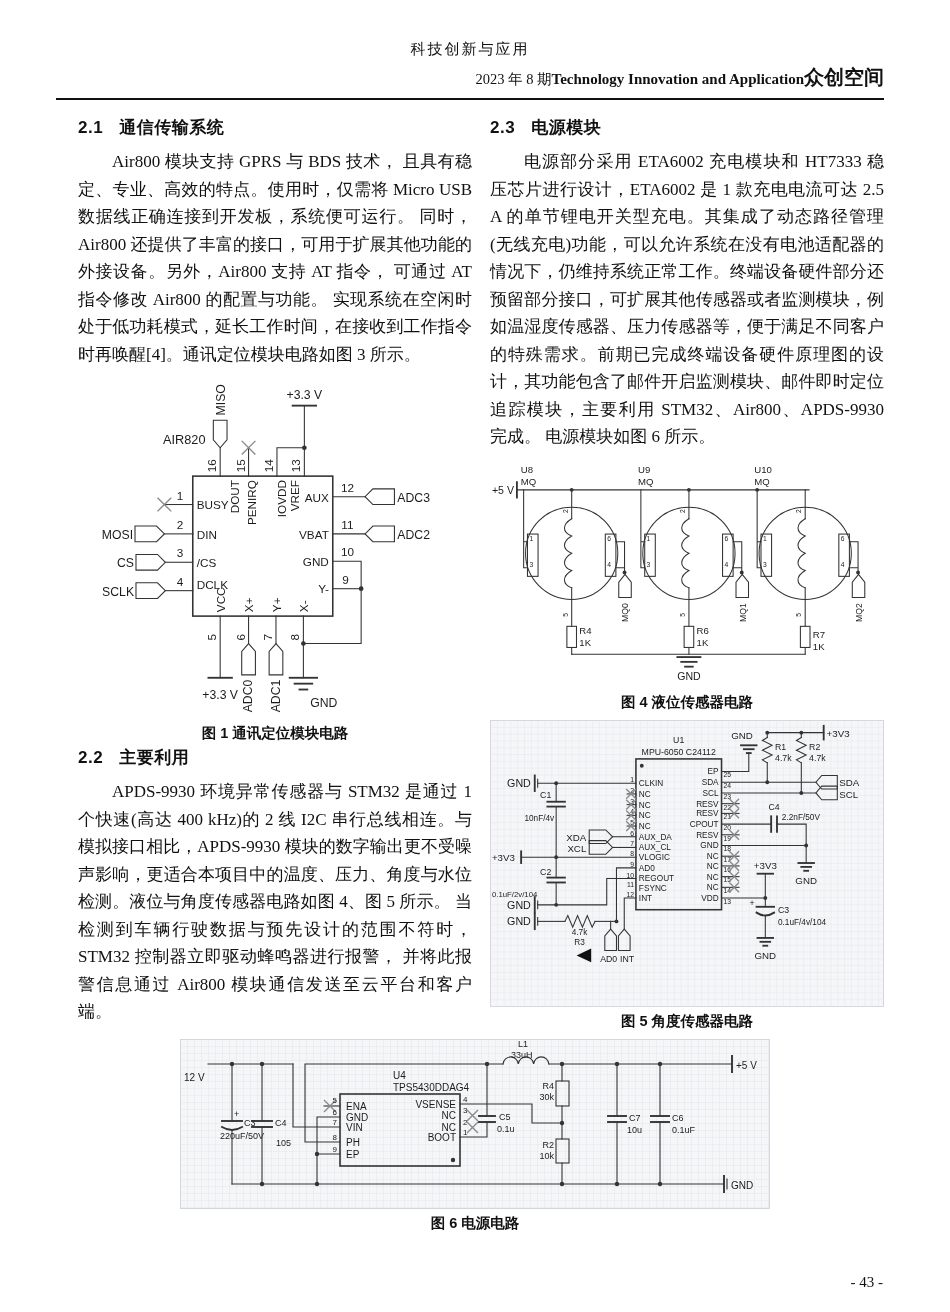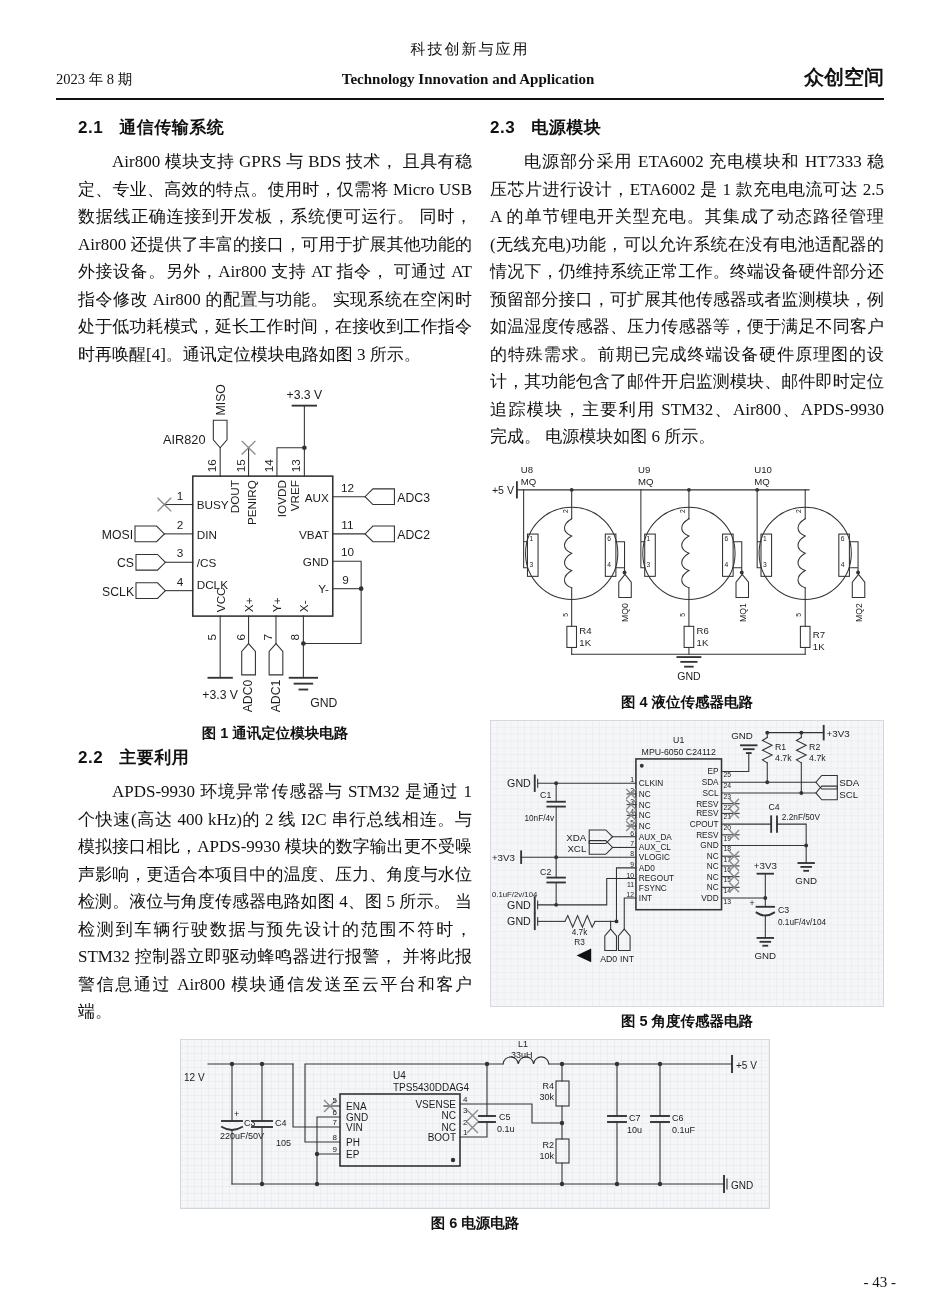--- a/index.html
+++ b/index.html
@@ -6,21 +6,21 @@
   html,body { background:#ffffff; }
   body {
     width:950px; height:1312px; overflow:hidden; position:relative;
     font-family:"Liberation Serif","DejaVu Serif",serif; color:#111;
   }
   .page { width:950px; height:1312px; position:relative; }
   
   .header { margin:40px 66px 0 56px; text-align:center;
             border-bottom:2.5px solid #111; padding-bottom:7px; }
   .jcn { font-size:15px; letter-spacing:2px; }
-  .hrow { display:flex; justify-content:space-between; align-items:baseline; margin-top:5px; }
+  .hrow { display:flex; justify-content:flex-end; align-items:baseline; margin-top:5px; }
   .issue { font-size:14.5px; }
   .jen { font-size:15px; font-weight:bold; }
   .colname { font-size:20px; font-weight:bold; }
   
   .cols { display:flex; gap:18px; padding:13px 66px 0 78px; }
   .col { width:394px; }
   h3.sec { font-family:"Liberation Sans","DejaVu Sans",sans-serif;
            font-size:17px; font-weight:bold; margin:3px 0 9px 0; letter-spacing:0.5px; }
   h3.sec .secno { margin-right:16px; }
   p.body { font-size:17px; line-height:27.5px; text-align:justify; text-indent:2em; }
@@ -38,21 +38,21 @@
   .w  { stroke:#333; stroke-width:1.1; fill:none; stroke-linecap:square; }
   .w2 { stroke:#333; stroke-width:1.9; fill:none; stroke-linecap:square; }
   .chip { stroke:#333; stroke-width:1.6; fill:none; }
   .dot { fill:#333; }
   .xm { stroke:#8a8a8a; stroke-width:1.4; fill:none; }
   .t7  { font-size:7px; }  .t8 { font-size:8px; } .t85 { font-size:8.5px; }
   .t9  { font-size:9px; }  .t10 { font-size:10px; } .t11 { font-size:11px; }
   .t12 { font-size:12px; } .t125 { font-size:12.5px; } .t13 { font-size:13px; }
   .gridbg { fill:#f5f6f8; stroke:#c9cdd4; stroke-width:0.8; }
   
-  .pageno { position:absolute; right:54px; top:1234px; font-size:15px; }
+  .pageno { position:absolute; right:67px; top:1234px; font-size:15px; }
 </style>
 </head>
 <body>
 
 <div class="page">
 
   <div class="header">
     <div class="jcn">科技创新与应用</div>
     <div class="hrow">
       <span class="issue">2023 年 8 期</span>

